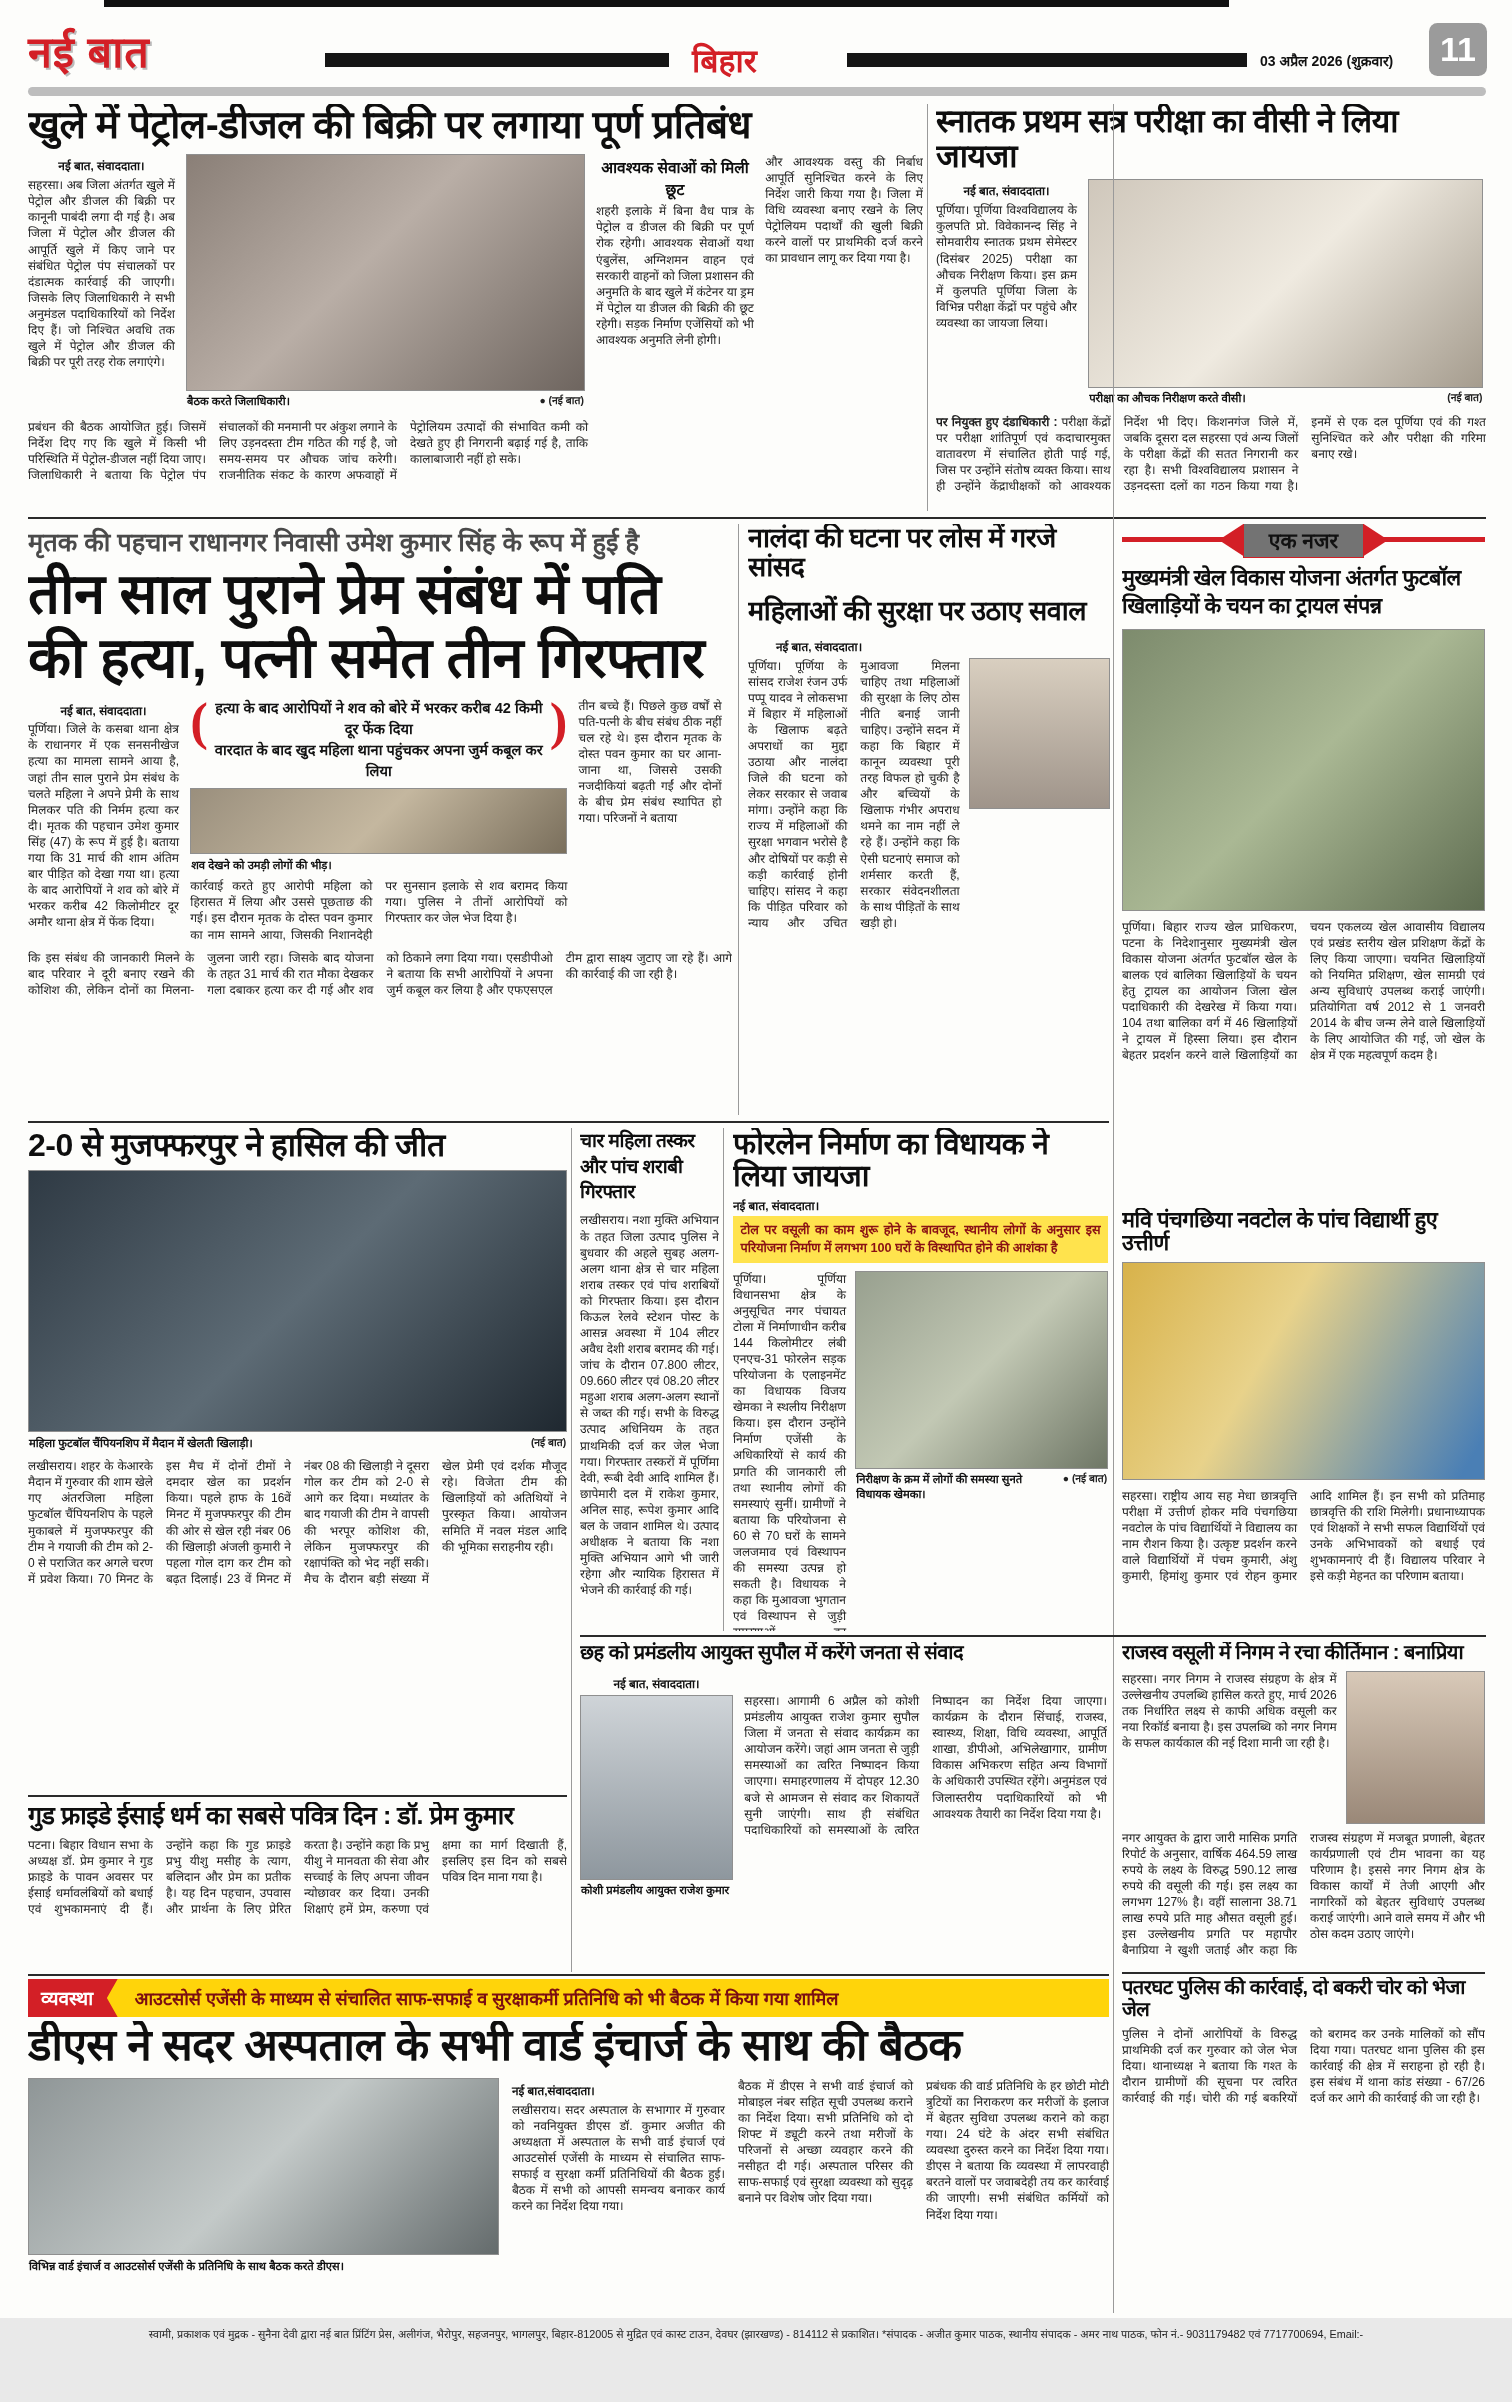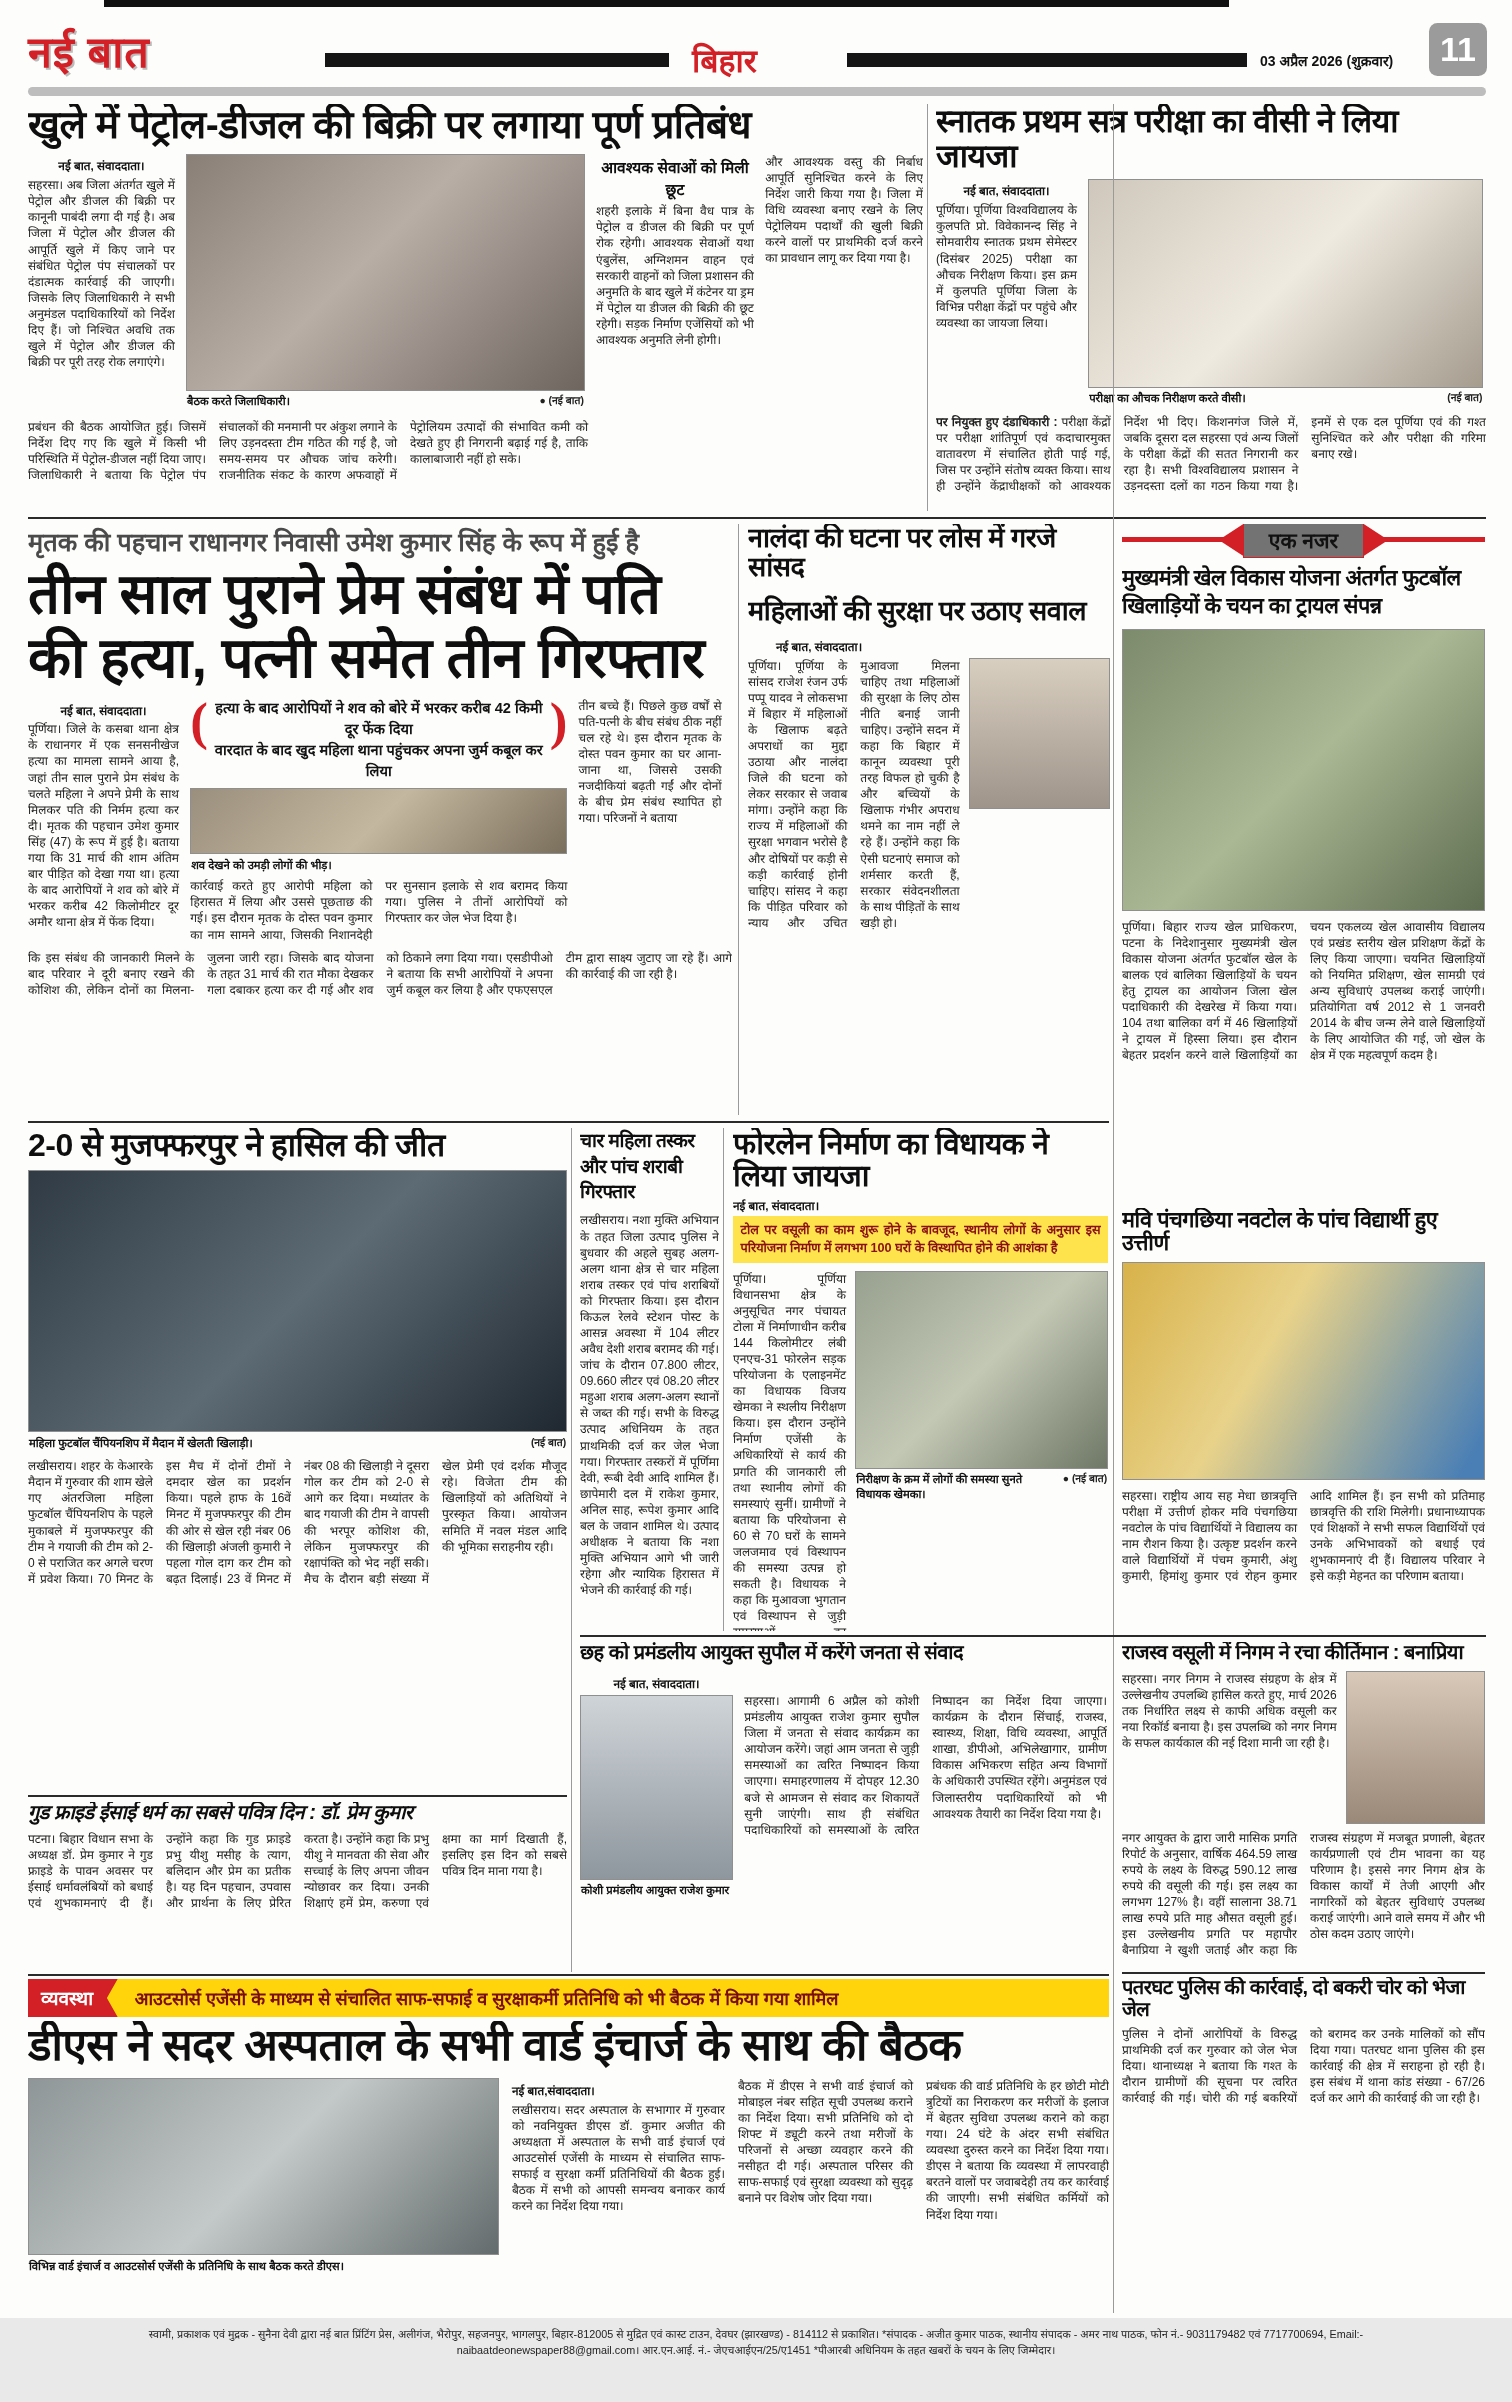--- a/index.html
+++ b/index.html
@@ -238,21 +238,21 @@
             <span>कोशी प्रमंडलीय आयुक्त राजेश कुमार</span>
           </div>
       </div>
       <div class="body-txt cols2" style="flex:1;">सहरसा। आगामी 6 अप्रैल को कोशी प्रमंडलीय आयुक्त राजेश कुमार सुपौल जिला में जनता से संवाद कार्यक्रम का आयोजन करेंगे। जहां आम जनता से जुड़ी समस्याओं का त्वरित निष्पादन किया जाएगा। समाहरणालय में दोपहर 12.30 बजे से आमजन से संवाद कर शिकायतें सुनी जाएंगी। साथ ही संबंधित पदाधिकारियों को समस्याओं के त्वरित निष्पादन का निर्देश दिया जाएगा। कार्यक्रम के दौरान सिंचाई, राजस्व, स्वास्थ्य, शिक्षा, विधि व्यवस्था, आपूर्ति शाखा, डीपीओ, अभिलेखागार, ग्रामीण विकास अभिकरण सहित अन्य विभागों के अधिकारी उपस्थित रहेंगे। अनुमंडल एवं जिलास्तरीय पदाधिकारियों को भी आवश्यक तैयारी का निर्देश दिया गया है।</div>
     </div>
   </div>
 
   <div class="divider-h" style="left:28px; top:1795px; width:539px;"></div>
 
   <div class="art" style="left:28px; top:1802px; width:539px; height:168px;">
-    <div class="hl" style="font-size:20px;font-style:italic;">गुड फ्राइडे ईसाई धर्म का सबसे पवित्र दिन : डॉ. प्रेम कुमार</div>
+    <div class="hl" style="font-size:25px;">गुड फ्राइडे ईसाई धर्म का सबसे पवित्र दिन : डॉ. प्रेम कुमार</div>
     <div class="body-txt cols4" style="margin-top:7.5px;">पटना। बिहार विधान सभा के अध्यक्ष डॉ. प्रेम कुमार ने गुड फ्राइडे के पावन अवसर पर ईसाई धर्मावलंबियों को बधाई एवं शुभकामनाएं दी हैं। उन्होंने कहा कि गुड फ्राइडे प्रभु यीशु मसीह के त्याग, बलिदान और प्रेम का प्रतीक है। यह दिन पहचान, उपवास और प्रार्थना के लिए प्रेरित करता है। उन्होंने कहा कि प्रभु यीशु ने मानवता की सेवा और सच्चाई के लिए अपना जीवन न्योछावर कर दिया। उनकी शिक्षाएं हमें प्रेम, करुणा एवं क्षमा का मार्ग दिखाती हैं, इसलिए इस दिन को सबसे पवित्र दिन माना गया है।</div>
   </div>
 
   <div class="art" style="left:1122px; top:1642px; width:363px; height:328px;">
     <div class="hl" style="font-size:20px;">राजस्व वसूली में निगम ने रचा कीर्तिमान : बनाप्रिया</div>
     <div style="display:flex; gap:9.4px; margin-top:7.5px;">
       <div class="body-txt" style="flex:1;">सहरसा। नगर निगम ने राजस्व संग्रहण के क्षेत्र में उल्लेखनीय उपलब्धि हासिल करते हुए, मार्च 2026 तक निर्धारित लक्ष्य से काफी अधिक वसूली कर नया रिकॉर्ड बनाया है। इस उपलब्धि को नगर निगम के सफल कार्यकाल की नई दिशा मानी जा रही है।</div>
       <div class="photo" style="width:139px; height:153px; flex:none; background:linear-gradient(180deg,#d8c9b8,#9a8878);"></div>
     </div>
     <div class="body-txt cols2" style="margin-top:5.6px;">नगर आयुक्त के द्वारा जारी मासिक प्रगति रिपोर्ट के अनुसार, वार्षिक 464.59 लाख रुपये के लक्ष्य के विरुद्ध 590.12 लाख रुपये की वसूली की गई। इस लक्ष्य का लगभग 127% है। वहीं सालाना 38.71 लाख रुपये प्रति माह औसत वसूली हुई। इस उल्लेखनीय प्रगति पर महापौर बैनाप्रिया ने खुशी जताई और कहा कि राजस्व संग्रहण में मजबूत प्रणाली, बेहतर कार्यप्रणाली एवं टीम भावना का यह परिणाम है। इससे नगर निगम क्षेत्र के विकास कार्यों में तेजी आएगी और नागरिकों को बेहतर सुविधाएं उपलब्ध कराई जाएंगी। आने वाले समय में और भी ठोस कदम उठाए जाएंगे।</div>
@@ -284,17 +284,16 @@
     </div>
   </div>
 
   <div class="art" style="left:1122px; top:1977px; width:363px; height:335px;">
     <div class="hl" style="font-size:20px;">पतरघट पुलिस की कार्रवाई, दो बकरी चोर को भेजा जेल</div>
     <div class="body-txt cols2" style="margin-top:5.6px;">पुलिस ने दोनों आरोपियों के विरुद्ध प्राथमिकी दर्ज कर गुरुवार को जेल भेज दिया। थानाध्यक्ष ने बताया कि गश्त के दौरान ग्रामीणों की सूचना पर त्वरित कार्रवाई की गई। चोरी की गई बकरियों को बरामद कर उनके मालिकों को सौंप दिया गया। पतरघट थाना पुलिस की इस कार्रवाई की क्षेत्र में सराहना हो रही है। इस संबंध में थाना कांड संख्या - 67/26 दर्ज कर आगे की कार्रवाई की जा रही है।</div>
   </div>
 
   <div class="footer">
     <div class="fl">स्वामी, प्रकाशक एवं मुद्रक - सुनैना देवी द्वारा नई बात प्रिंटिंग प्रेस, अलीगंज, भैरोपुर, सहजनपुर, भागलपुर, बिहार-812005 से मुद्रित एवं कास्ट टाउन, देवघर (झारखण्ड) - 814112 से प्रकाशित। *संपादक - अजीत कुमार पाठक, स्थानीय संपादक - अमर नाथ पाठक, फोन नं.- 9031179482 एवं 7717700694, Email:-</div>
-    <div class="fl">naibaatdeonewspaper88@gmail.com। आर.एन.आई. नं.- जेएचआईएन/25/ए1451    *पीआरबी अधिनियम के तहत खबरों के चयन के लिए जिम्मेदार।</div>
   </div>
 
 </div>
 
 
 </body></html>

